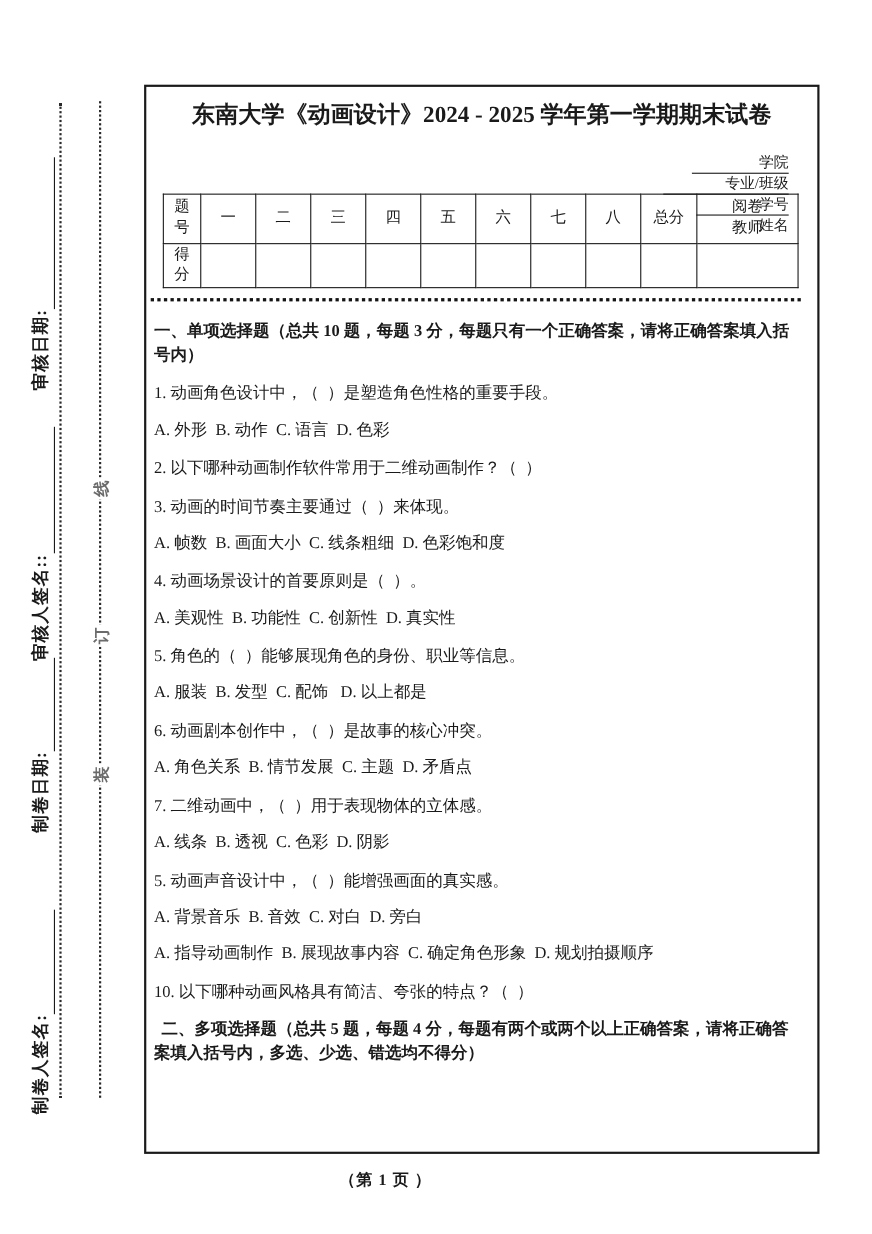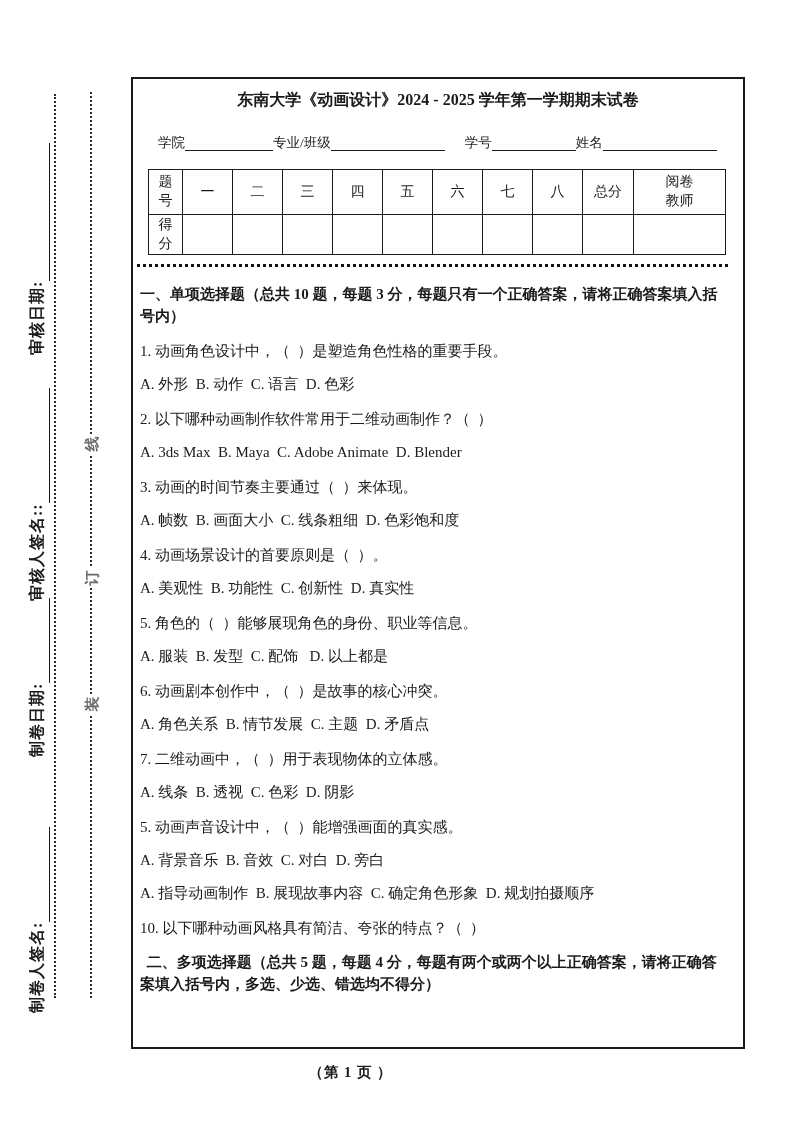--- a/index.html
+++ b/index.html
@@ -36,25 +36,25 @@
   .bc-2{top:568px;}
   .bc-3{top:694px;}
 
   
   .paper-box{
     position:absolute;left:131px;top:77px;width:614px;height:972px;
     border:2px solid #1a1a1a;box-sizing:border-box;overflow:hidden;
   }
   .title{
     margin:11px 6px 0;text-align:center;
-    font-size:16px;font-weight:bold;white-space:nowrap;
+    font-size:21px;font-weight:bold;white-space:nowrap;
   }
   .form-row{
-    display:flex;align-items:center;height:21px;
-    margin:21px 26px 0 25px;font-size:13.5px;
+    display:flex;align-items:flex-end;height:21px;
+    margin:21px 26px 0 25px;font-size:13.5px;flex-direction:column;
   }
   .f-label{white-space:nowrap;}
   .f-line{border-bottom:1.5px solid #1a1a1a;height:17px;box-sizing:border-box;}
   .fl-1{width:88px;}
   .fl-2{width:114px;}
   .fl-3{width:84px;}
   .fl-4{flex:1;}
   .sp-a{margin-left:20px;}
   .sp-b{}
 
@@ -175,21 +175,20 @@
       </table>
 
     <div class="dotted-sep"></div>
 
     <div class="body-text">
       <p class="section-heading">一、单项选择题（总共 10 题，每题 3 分，每题只有一个正确答案，请将正确答案填入括号内）</p>
       <div id="questions">
           <p class="q-text">1. 动画角色设计中，（  ）是塑造角色性格的重要手段。</p>
           <p class="q-opts">A. 外形  B. 动作  C. 语言  D. 色彩</p>
           <p class="q-text">2. 以下哪种动画制作软件常用于二维动画制作？（  ）</p>
-          <p class="q-opts">A. 3ds Max  B. Maya  C. Adobe Animate  D. Blender</p>
           <p class="q-text">3. 动画的时间节奏主要通过（  ）来体现。</p>
           <p class="q-opts">A. 帧数  B. 画面大小  C. 线条粗细  D. 色彩饱和度</p>
           <p class="q-text">4. 动画场景设计的首要原则是（  ）。</p>
           <p class="q-opts">A. 美观性  B. 功能性  C. 创新性  D. 真实性</p>
           <p class="q-text">5. 角色的（  ）能够展现角色的身份、职业等信息。</p>
           <p class="q-opts">A. 服装  B. 发型  C. 配饰   D. 以上都是</p>
           <p class="q-text">6. 动画剧本创作中，（  ）是故事的核心冲突。</p>
           <p class="q-opts">A. 角色关系  B. 情节发展  C. 主题  D. 矛盾点</p>
           <p class="q-text">7. 二维动画中，（  ）用于表现物体的立体感。</p>
           <p class="q-opts">A. 线条  B. 透视  C. 色彩  D. 阴影</p>

